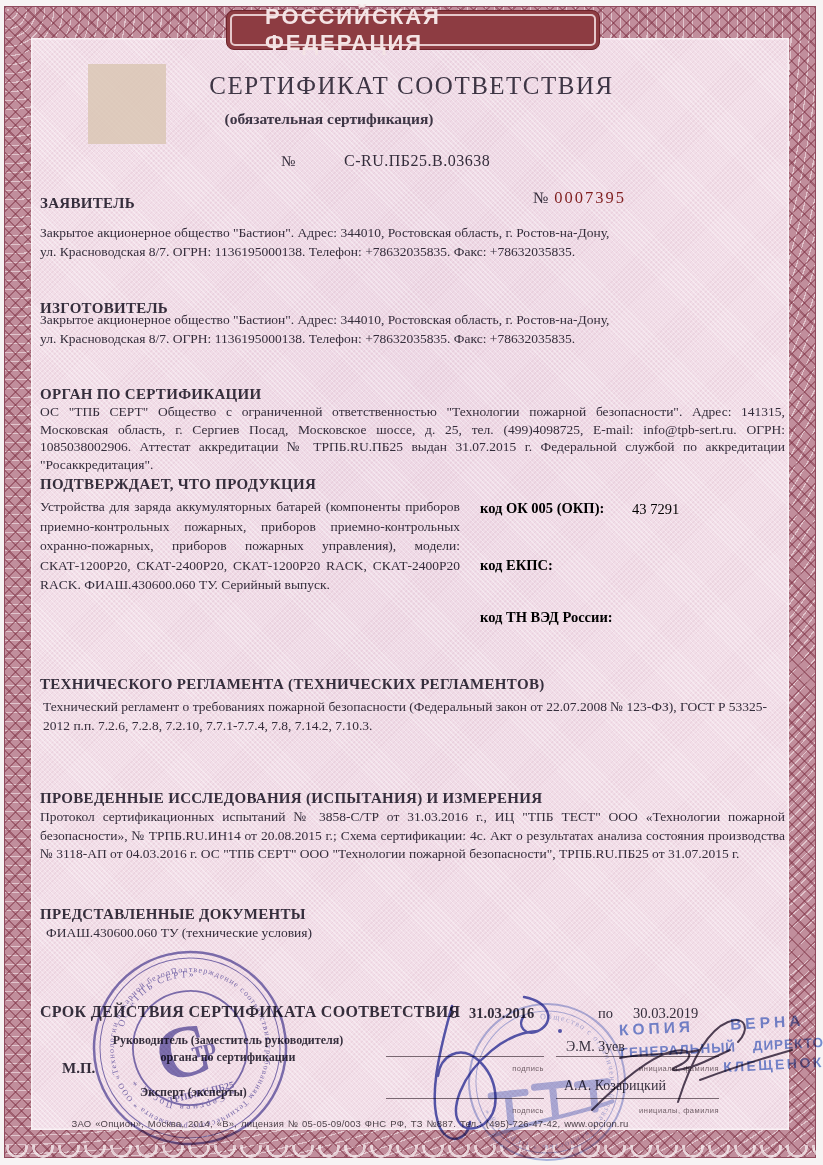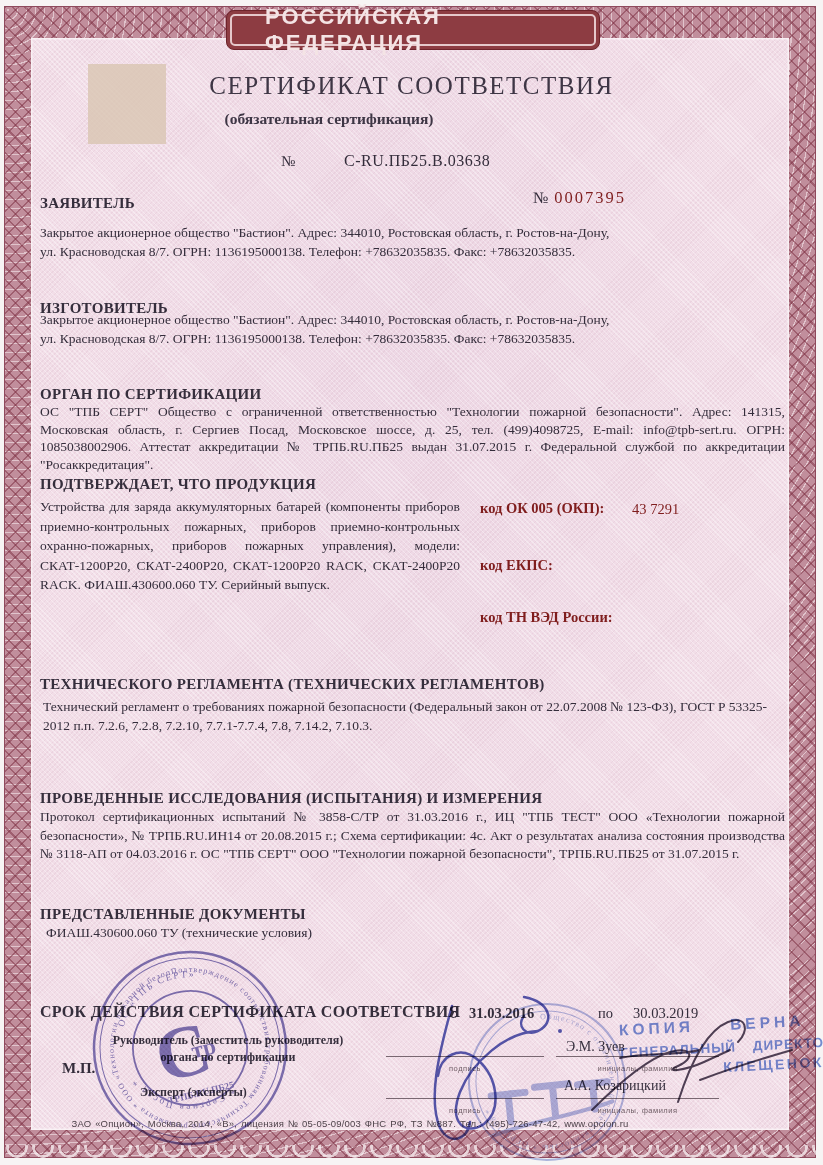--- a/index.html
+++ b/index.html
@@ -36,27 +36,27 @@
   .abs{position:absolute;}
   .title{left:0;top:72px;width:823px;text-align:center;font-size:25px;letter-spacing:1.5px;color:#3e3645;}
   .subtitle{left:0;top:110px;width:658px;text-align:center;font-size:15.5px;font-weight:bold;color:#3e3645;}
   .certno-label{left:281px;top:153px;font-size:15px;}
   .certno{left:344px;top:152px;font-size:16px;letter-spacing:.5px;}
   .h{font-weight:bold;font-size:15px;color:#352e3c;letter-spacing:.3px;white-space:nowrap;}
   .bt{font-size:13.5px;line-height:18.5px;color:#342d3b;}
   .just{text-align:justify;}
   .blankno{left:533px;top:188px;font-size:16px;}
   .blankno .digits{font-weight:400;color:#7f1d1d;letter-spacing:2px;margin-left:6px;font-size:16.5px;}
-  .code-row{left:480px;font-size:14.5px;color:#7f1d1d;}
+  .code-row{left:480px;font-size:14.5px;color:#000000;}
   .code-row .lbl{font-weight:bold;}
   .code-row .val{position:absolute;left:152px;top:1px;white-space:nowrap;}
   .vword{font-size:14.5px;}
   .role{font-weight:bold;font-size:12px;color:#352e3c;text-align:center;line-height:17px;}
   .sig-name{font-size:14px;color:#362f3d;white-space:nowrap;}
-  .sigline{border-top:1px solid rgba(90,72,82,.8);text-align:center;}
+  .sigline{border-top:1px solid rgba(90,72,82,.8);text-align:right;}
   .sigline span{font-family:"Liberation Sans",sans-serif;font-size:7.5px;color:#6f5e66;letter-spacing:.5px;}
   .mp{font-weight:bold;font-size:15px;}
   .footer{left:0;top:1118px;width:700px;text-align:center;font-family:"Liberation Sans",sans-serif;
     font-size:9.5px;color:#4e434a;letter-spacing:.2px;word-spacing:1px;}
   
   .stamp{mix-blend-mode:multiply;pointer-events:none;}
   .copy-stamp{left:620px;top:1016px;width:210px;transform:rotate(-3deg);
     font-family:"Liberation Sans",sans-serif;font-weight:bold;color:#5f7ed2;opacity:.85;
     mix-blend-mode:multiply;white-space:nowrap;}
   .copy-stamp .l1{font-size:15.5px;letter-spacing:4px;word-spacing:28px;}

